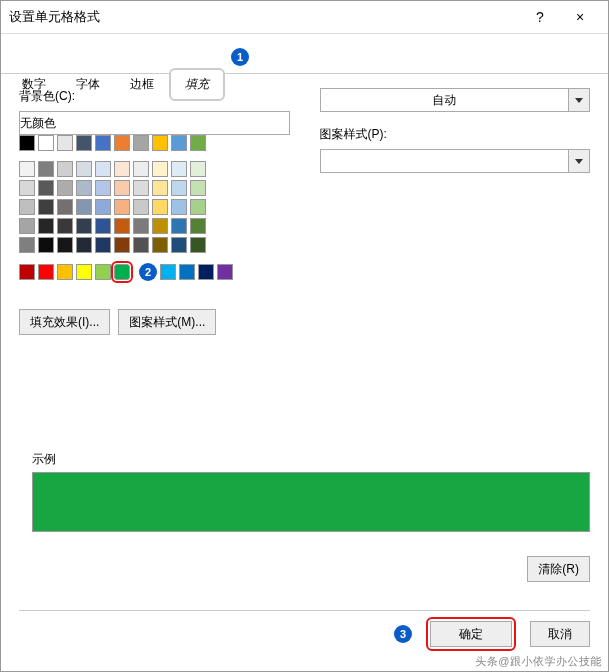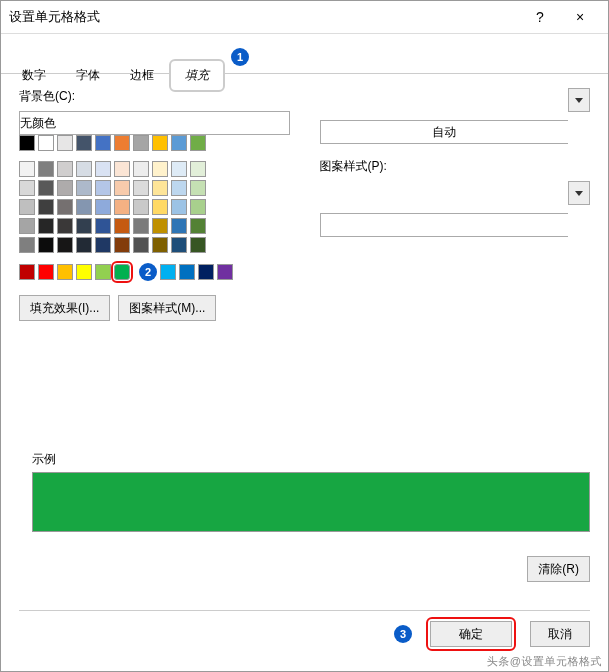--- a/index.html
+++ b/index.html
@@ -2,37 +2,37 @@
 <html><head>
 <meta charset="utf-8">
 <style>
 * { box-sizing: border-box; margin: 0; padding: 0; font-family: "Microsoft YaHei", SimSun, sans-serif; font-size: 12px; }
 body { background: #fff; }
 .dialog { width: 609px; height: 672px; border: 1px solid #999; position: relative; background: #fff; }
 .titlebar { height: 30px; background: #fff; border-bottom: 1px solid #ddd; display: flex; align-items: center; padding: 16px 8px; }
 .titlebar .title { flex: 1; font-size: 13px; }
 .titlebar .tbtn { width: 40px; text-align: center; font-size: 14px; cursor: pointer; }
 .tabs { display: flex; align-items: center; border-bottom: 1px solid #ccc; padding: 0 6px; margin-top: 6px; height: 34px; }
-.tab { padding: 6px 14px; border: 1px solid transparent; border-bottom: none; position: relative; top: 5px; cursor: pointer; margin-top: 27px; }
+.tab { padding: 6px 14px; border: 1px solid transparent; border-bottom: none; position: relative; top: 14px; cursor: pointer; margin-top: 27px; }
 .tab.active { border-color: #ccc; background: #fff; }
 .redbox { border: 2px solid #e11; border-radius: 6px; font-style: italic; }
 .numcircle { display: inline-flex; width: 18px; height: 18px; border-radius: 50%; background: #0a5cc8; color: #fff; align-items: center; justify-content: center; font-size: 11px; margin-left: 6px; font-weight: bold; }
 .body { padding: 14px 18px 0 18px; display: flex; gap: 30px; }
 .col { flex: 1; }
 .lbl { margin-bottom: 6px; }
 .nocolor-btn { width: 100%; height: 24px; border: 1px solid #aaa; background: #fff; line-height: 22px; cursor: pointer; }
 .palette { display: flex; flex-direction: column; gap: 3px; }
 .prow { display: flex; gap: 3px; }
 .swatch { width: 16px; height: 16px; border: 1px solid #999; cursor: pointer; }
 .swatch.sel { outline: 2px solid #e11; outline-offset: 1px; border-radius: 3px; }
 .palette-standard { margin-top: 10px; display: flex; align-items: center; gap: 3px; }
 .btn { height: 26px; padding: 0 10px; border: 1px solid #aaa; background: #eee; cursor: pointer; }
-.btnrow { display: flex; gap: 8px; margin-top: 14px; }
+.btnrow { display: flex; gap: 8px; margin-top: 28px; }
 .combo { display: flex; width: 100%; }
-.combo-input { flex: 1; height: 24px; border: 1px solid #aaa; border-right: none; padding: 0 16px; line-height: 22px; text-align: center; background: #fff; margin-top: 32px; }
+.combo-input { flex: 1; height: 24px; border: 1px solid #aaa; border-right: none; padding: 0 16px; line-height: 22px; text-align: center; background: #fff; }
 .combo-arrow { width: 22px; height: 24px; border: 1px solid #aaa; background: #eee; display: flex; align-items: center; justify-content: center; cursor: pointer; }
 .combo-arrow::after { content: ""; border-left: 4px solid transparent; border-right: 4px solid transparent; border-top: 5px solid #333; }
 .rightcol .group { margin-bottom: 14px; }
 .sample-area { position: absolute; left: 31px; right: 18px; top: 450px; }
 .sample-lbl { margin-bottom: 4px; }
 .sample-box { height: 60px; border: 1px solid #999; background: #17a642; }
 .clear-row { position: absolute; right: 18px; top: 555px; }
 .footer { position: absolute; bottom: 20px; right: 18px; display: flex; align-items: center; gap: 14px; }
 .okbtn { border: 2px solid #e11; border-radius: 6px; padding: 2px; }
 .okbtn .btn { width: 82px; }
@@ -188,14 +188,14 @@
   <div class="bordline"></div>
 
   <div class="footer">
     <span class="numcircle">3</span>
     <span class="okbtn">
       <button class="btn">确定</button>
     </span>
     <button class="btn" style="width:60px">取消</button>
   </div>
 
-  <div class="watermark">头条@设置单元格格式</div>
+  <div class="watermark">头条@跟小依学办公技能</div>
 </div>
 
 </body></html>

